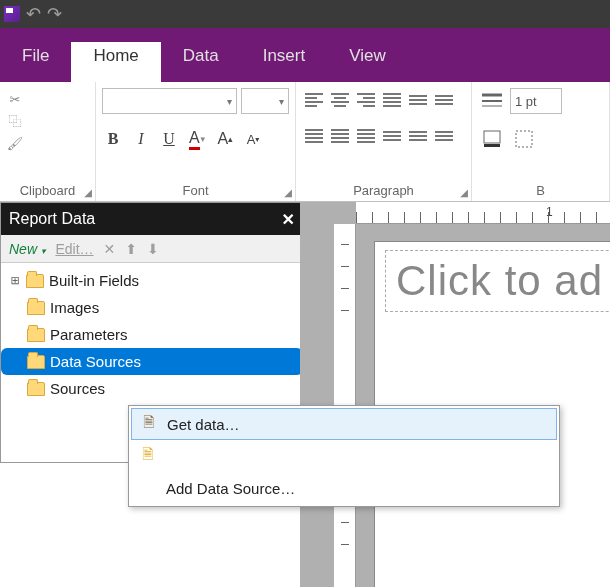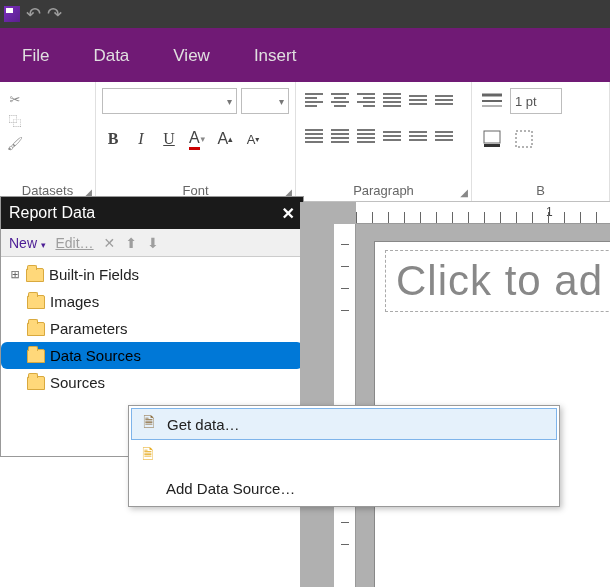--- a/index.html
+++ b/index.html
@@ -35,30 +35,30 @@
 .fmt-btn{width:22px;height:22px;display:flex;align-items:center;justify-content:center;font-family:"Times New Roman",serif;font-size:16px;color:#444;cursor:pointer;}
 .tiny-drop{font-size:9px;color:#888;margin-left:1px;}
 
 .para-row{display:flex;gap:2px;}
 .para-btn{width:24px;height:24px;cursor:pointer;display:flex;flex-direction:column;justify-content:center;gap:2px;padding:3px;}
 .para-btn span{height:2px;background:#777;display:block;}
 
 .border-btn{width:28px;height:26px;display:flex;align-items:center;justify-content:center;cursor:pointer;}
 
 
-.panel{position:absolute;left:0;top:196px;width:304px;background:#fff;border:1px solid #999;}
+.panel{position:absolute;left:0;top:202px;width:304px;background:#fff;border:1px solid #999;}
 .panel-header{background:#1a1a1a;color:#fff;height:32px;display:flex;align-items:center;justify-content:space-between;padding:0 8px;font-size:16px;}
 .panel-header .x{cursor:pointer;font-weight:bold;}
 .panel-toolbar{background:#f0f0f0;height:28px;display:flex;align-items:center;gap:10px;padding:0 8px;font-size:14px;border-bottom:1px solid #ccc;}
-.panel-toolbar .new{color:#4c1d95;cursor:pointer;}
+.panel-toolbar .new{color:#15803d;cursor:pointer;font-style:italic;}
 .panel-toolbar .edit{color:#9e9e9e;text-decoration:underline;}
 .panel-toolbar .pt-icon{color:#9e9e9e;font-size:14px;}
 .tree{padding:4px 0 60px 0;}
 .tree-item{display:flex;align-items:center;height:27px;padding-left:8px;font-size:15px;color:#222;cursor:pointer;gap:5px;}
-.tree-item.selected{background:#0078d7;color:#000000;border-radius:6px;}
+.tree-item.selected{background:#0078d7;color:#ffffff;border-radius:6px;}
 .expander{width:12px;font-size:11px;color:#666;text-align:center;}
 .folder{width:18px;height:14px;background:#ffd87a;border:1px solid #d9a93e;border-radius:2px 2px 0 0;position:relative;}
 .folder::before{content:"";position:absolute;top:-4px;left:0;width:8px;height:4px;background:#ffd87a;border:1px solid #d9a93e;border-bottom:none;border-radius:2px 2px 0 0;}
 .tree-item.child{padding-left:26px;}
 
 
 .canvas-area{position:absolute;left:300px;top:202px;right:0;bottom:0;background:#b0b0b0;overflow:hidden;}
 .ruler{position:absolute;top:0;left:56px;right:0;height:22px;background:#fff;border-bottom:1px solid #999;font-size:10px;color:#444;}
 .ruler .tick{position:absolute;top:10px;width:1px;height:11px;background:#666;}
 .ruler .tick.major{height:11px;top:10px;}
@@ -80,37 +80,38 @@
 <body>
 
 <div class="titlebar">
   <span class="save-icon"></span>
   <span class="arr">↶</span>
   <span class="arr">↷</span>
 </div>
 
 <div class="menubar">
   <div class="menu-item">File</div>
+  <div class="menu-item active">Home</div>
   <div class="menu-item">Data</div>
+  <div class="menu-item">Insert</div>
   <div class="menu-item">View</div>
-  <div class="menu-item">Insert</div>
 </div>
 
 <div class="ribbon">
 
 
   <div class="ribbon-group" style="width:96px">
     <div class="ribbon-body">
       <div class="clipboard-icons">
         <div class="mini-icon">✂</div>
         <div class="mini-icon">⿻</div>
         <div class="mini-icon">🖌</div>
       </div>
     </div>
-    <div class="ribbon-group-label"><span>Datasets</span><span class="launcher">◢</span></div>
+    <div class="ribbon-group-label"><span>Clipboard</span><span class="launcher">◢</span></div>
   </div>
 
   <div class="ribbon-group" style="width:200px">
     <div class="ribbon-body" style="flex-direction:column;align-items:stretch;">
       <div class="font-row1">
         <div class="dropdown-box" style="flex:1">
             <span></span>
             <span style="flex:1"></span>
             <span class="chev">▾</span>
           </div>

